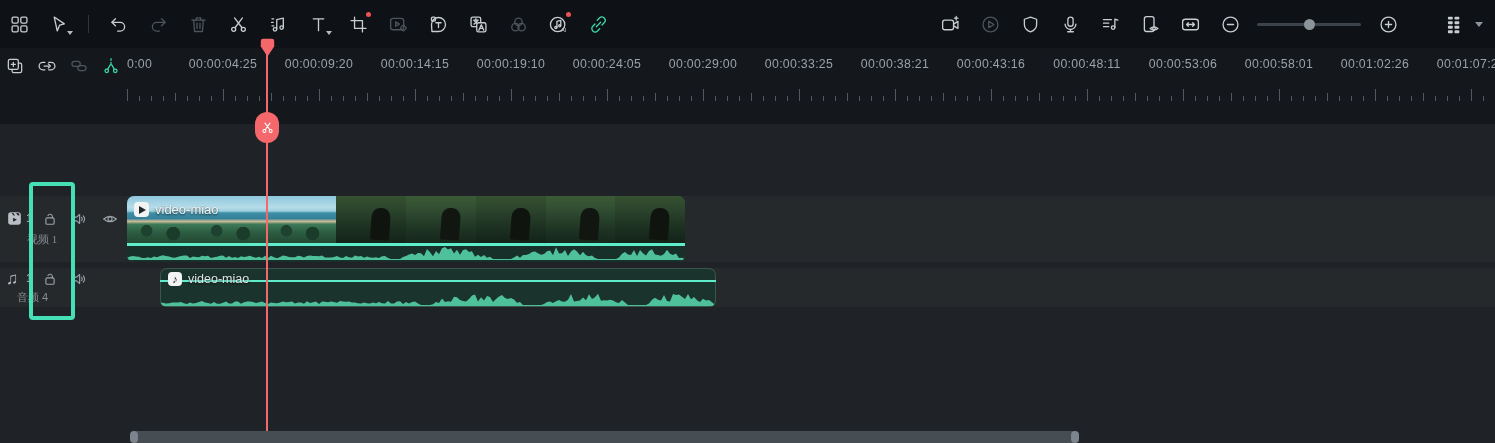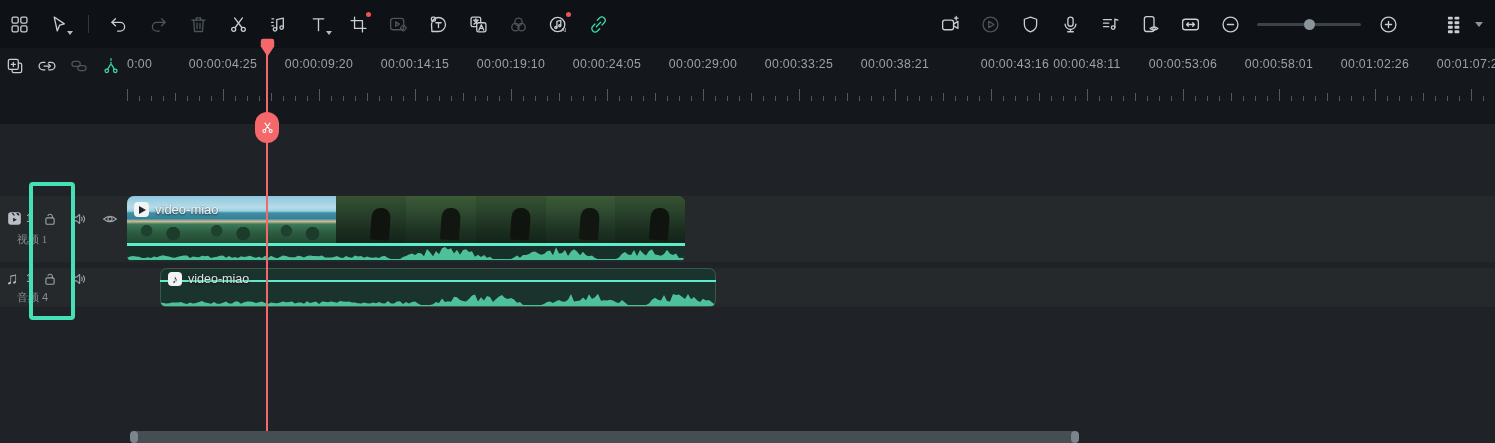--- a/index.html
+++ b/index.html
@@ -443,21 +443,21 @@
       </div>
   <span class="ruler-label" style="left: 0px;">00:00:00</span>
       <span class="ruler-label" style="left: 96px;">00:00:04:25</span>
       <span class="ruler-label" style="left: 192px;">00:00:09:20</span>
       <span class="ruler-label" style="left: 288px;">00:00:14:15</span>
       <span class="ruler-label" style="left: 384px;">00:00:19:10</span>
       <span class="ruler-label" style="left: 480px;">00:00:24:05</span>
       <span class="ruler-label" style="left: 576px;">00:00:29:00</span>
       <span class="ruler-label" style="left: 672px;">00:00:33:25</span>
       <span class="ruler-label" style="left: 768px;">00:00:38:21</span>
-      <span class="ruler-label" style="left: 888px;">00:00:43:16</span>
+      <span class="ruler-label" style="left: 864px;">00:00:43:16</span>
       <span class="ruler-label" style="left: 960px;">00:00:48:11</span>
       <span class="ruler-label" style="left: 1056px;">00:00:53:06</span>
       <span class="ruler-label" style="left: 1152px;">00:00:58:01</span>
       <span class="ruler-label" style="left: 1248px;">00:01:02:26</span>
       <span class="ruler-label" style="left: 1344px;">00:01:07:21</span>
     </div>
 
   <div class="timeline">
     <div class="lane video"></div>
     <div class="lane audio"></div>
@@ -482,21 +482,21 @@
             <path d="M14.2 9.8 a3.6 3.6 0 0 1 0 4.4"></path>
             <path d="M16.4 7.8 a6.6 6.6 0 0 1 0 8.4"></path>
           </svg>
       </div>
       <div class="ctrl" style="left:101px;top:14px;">
         <svg viewBox="0 0 24 24" fill="none" stroke="currentColor" stroke-width="1.5">
             <path d="M3.5 12 Q12 4.8 20.5 12 Q12 19.2 3.5 12 Z"></path>
             <circle cx="12" cy="12" r="2.7"></circle>
           </svg>
       </div>
-      <span class="tlabel" style="left:17px;top:36px;font-family:Liberation Serif, serif;">视频 1</span>
+      <span class="tlabel" style="left:27px;top:36px;font-family:Liberation Serif, serif;">视频 1</span>
     </div>
 
     <div class="thead" style="top:144px;height:40px;">
       <div class="ttype" style="left:6px;top:1px;">
         <span class="noteglyph">♫</span>
       </div>
       <span class="tcount" style="left:26px;top:4px;">1</span>
       <div class="ctrl" style="left:41px;top:2px;">
         <svg viewBox="0 0 24 24" fill="none" stroke="currentColor" stroke-width="1.5" stroke-linecap="round">
             <rect x="6.5" y="10.5" width="11" height="8.5" rx="1.8"></rect>

